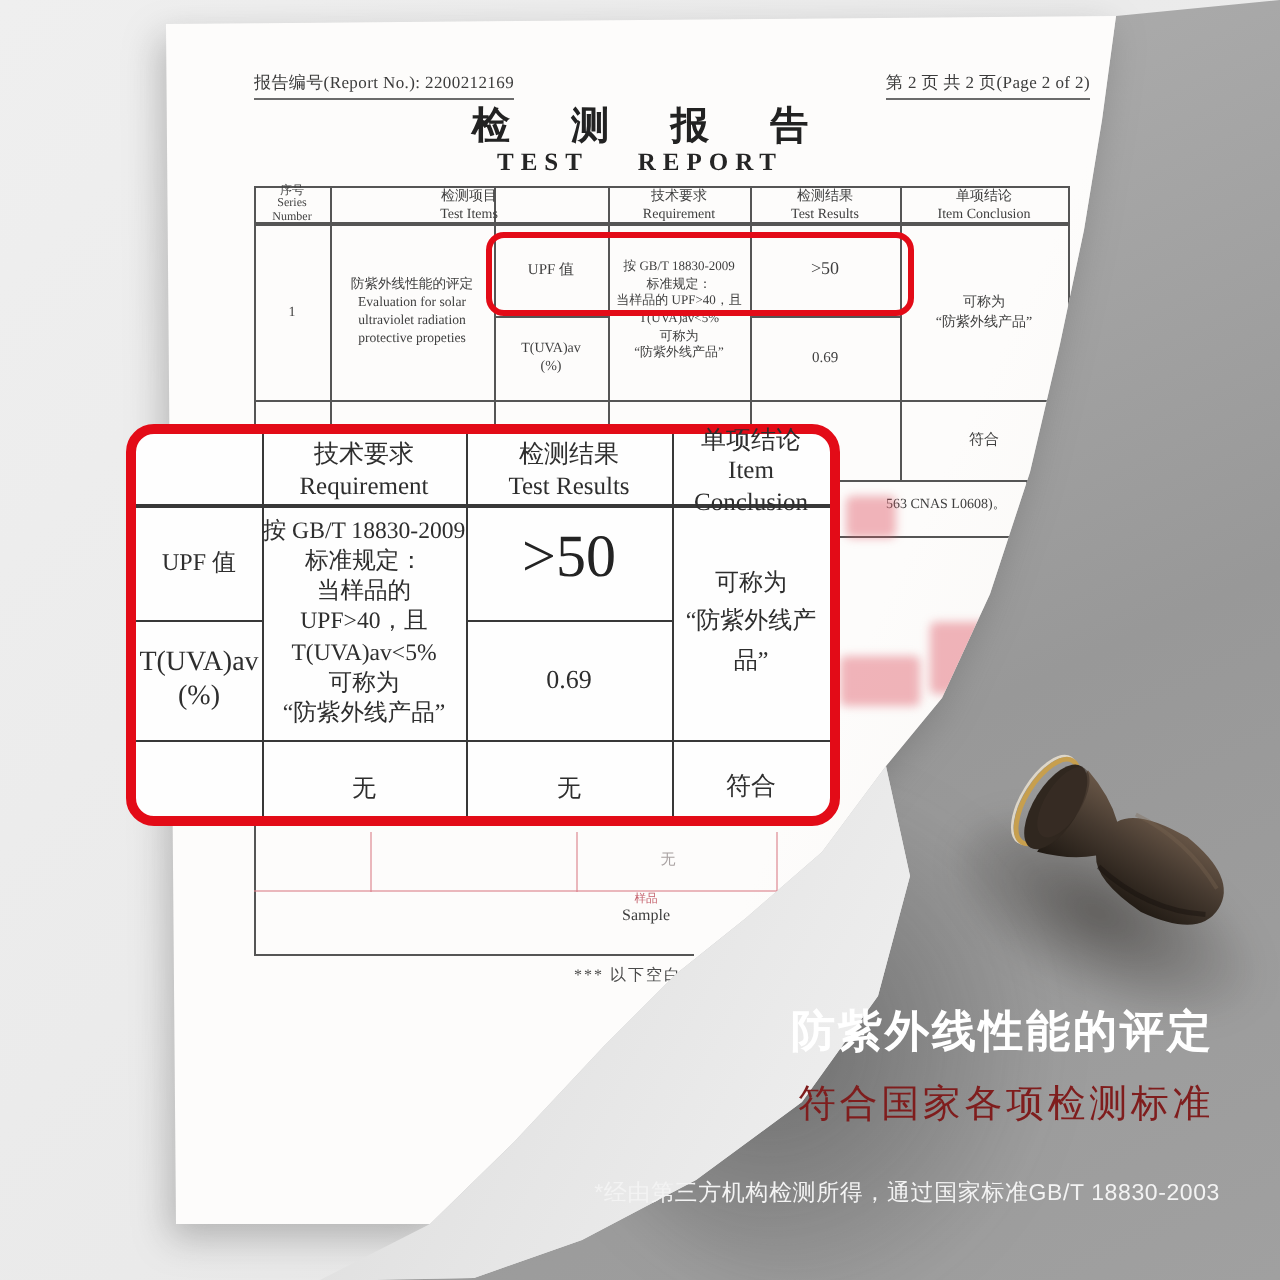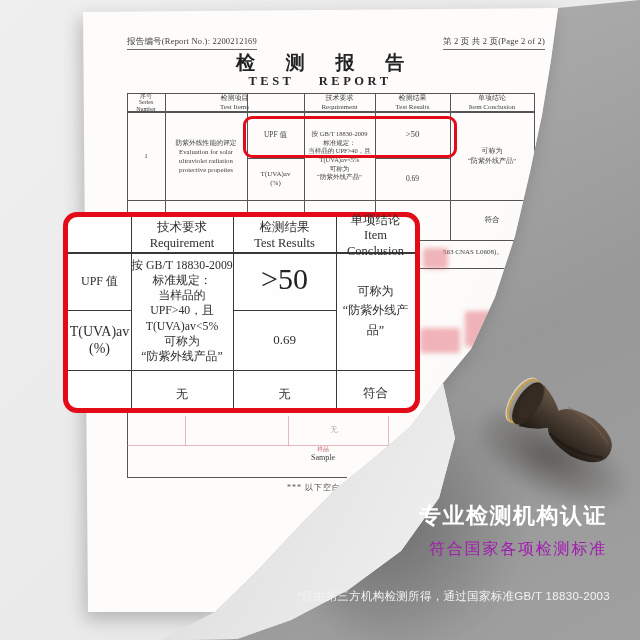--- a/index.html
+++ b/index.html
@@ -53,21 +53,21 @@
   #callout{left:63px;top:212px;width:357px;height:201px;background:#fefefe;
     border:5px solid #e30b17;border-radius:14px;box-sizing:border-box;z-index:6;
     font-family:"Liberation Serif",serif;color:#2e2e2e;}
   #callout .v{position:absolute;top:0;width:1.4px;height:100%;background:#383838;}
   #callout .h{position:absolute;height:1.4px;background:#383838;}
   .co-txt{line-height:1.25;}
 
   
   #headline{right:33px;top:501px;font-size:22px;font-weight:bold;color:#ffffff;
     letter-spacing:1.5px;z-index:9;}
-  #subheadline{right:33px;top:539px;font-size:16px;color:#a21caf;letter-spacing:1.8px;z-index:9;}
+  #subheadline{right:33px;top:539px;font-size:19px;color:#7f1d1d;letter-spacing:1.8px;z-index:9;}
   #footnote{right:30px;top:589px;font-size:11.5px;color:#f3f3f3;letter-spacing:.3px;z-index:9;}
 
   #stamp{left:483px;top:356px;z-index:8;}
 </style>
 </head>
 <body>
 
 <div id="scene">
 
   <div id="bg-light" class="abs"></div>
@@ -208,17 +208,17 @@
       <path d="M18,-24 Q34,-19 44,-10 Q50,-21 78,-22 Q110,-18 110,0 Q110,18 78,22 Q50,21 44,10 Q34,19 18,24 Z" fill="url(#wood)"></path>
       <path d="M50,-18 Q78,-21 104,-8" stroke="#7a6653" stroke-width="2" fill="none" opacity="0.35"></path>
       <path d="M48,14 Q80,20 106,6" stroke="#120d09" stroke-width="2.5" fill="none" opacity="0.4"></path>
       <ellipse cx="7.5" cy="0" rx="11.2" ry="24.8" fill="none" stroke="#ddd6c8" stroke-width="1.3"></ellipse>
       <ellipse cx="9" cy="0" rx="10.6" ry="24" fill="none" stroke="#c79f4e" stroke-width="2.4"></ellipse>
       <ellipse cx="14" cy="0" rx="11" ry="24" fill="#30271f"></ellipse>
       <ellipse cx="16" cy="-4" rx="9" ry="20" fill="#3a2f26" opacity="0.6"></ellipse>
     </g>
   </svg>
 
-  <div id="headline" class="abs sans">专业检测机构认证</div>
+  <div id="headline" class="abs sans">防紫外线性能的评定</div>
   <div id="subheadline" class="abs sans">符合国家各项检测标准</div>
   <div id="footnote" class="abs sans">*经由第三方机构检测所得，通过国家标准GB/T 18830-2003</div>
 
 </div>
 
 </body></html>

